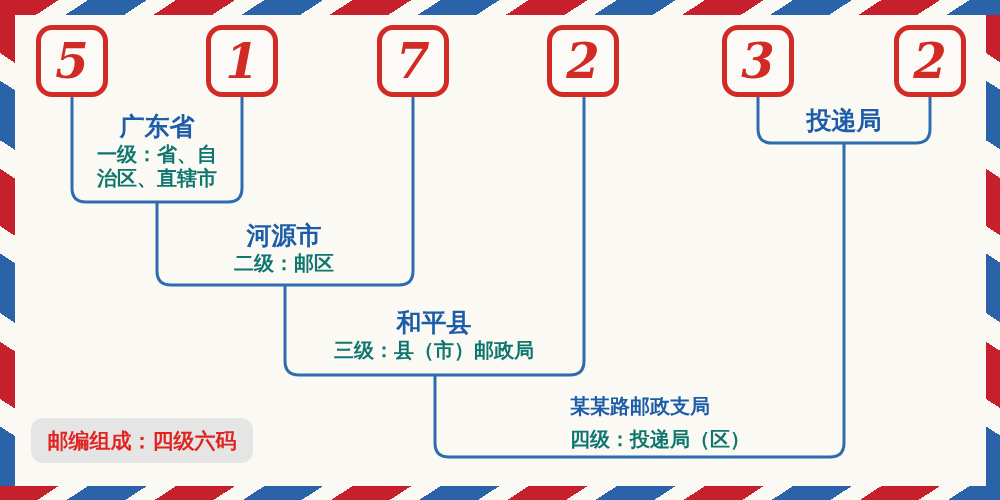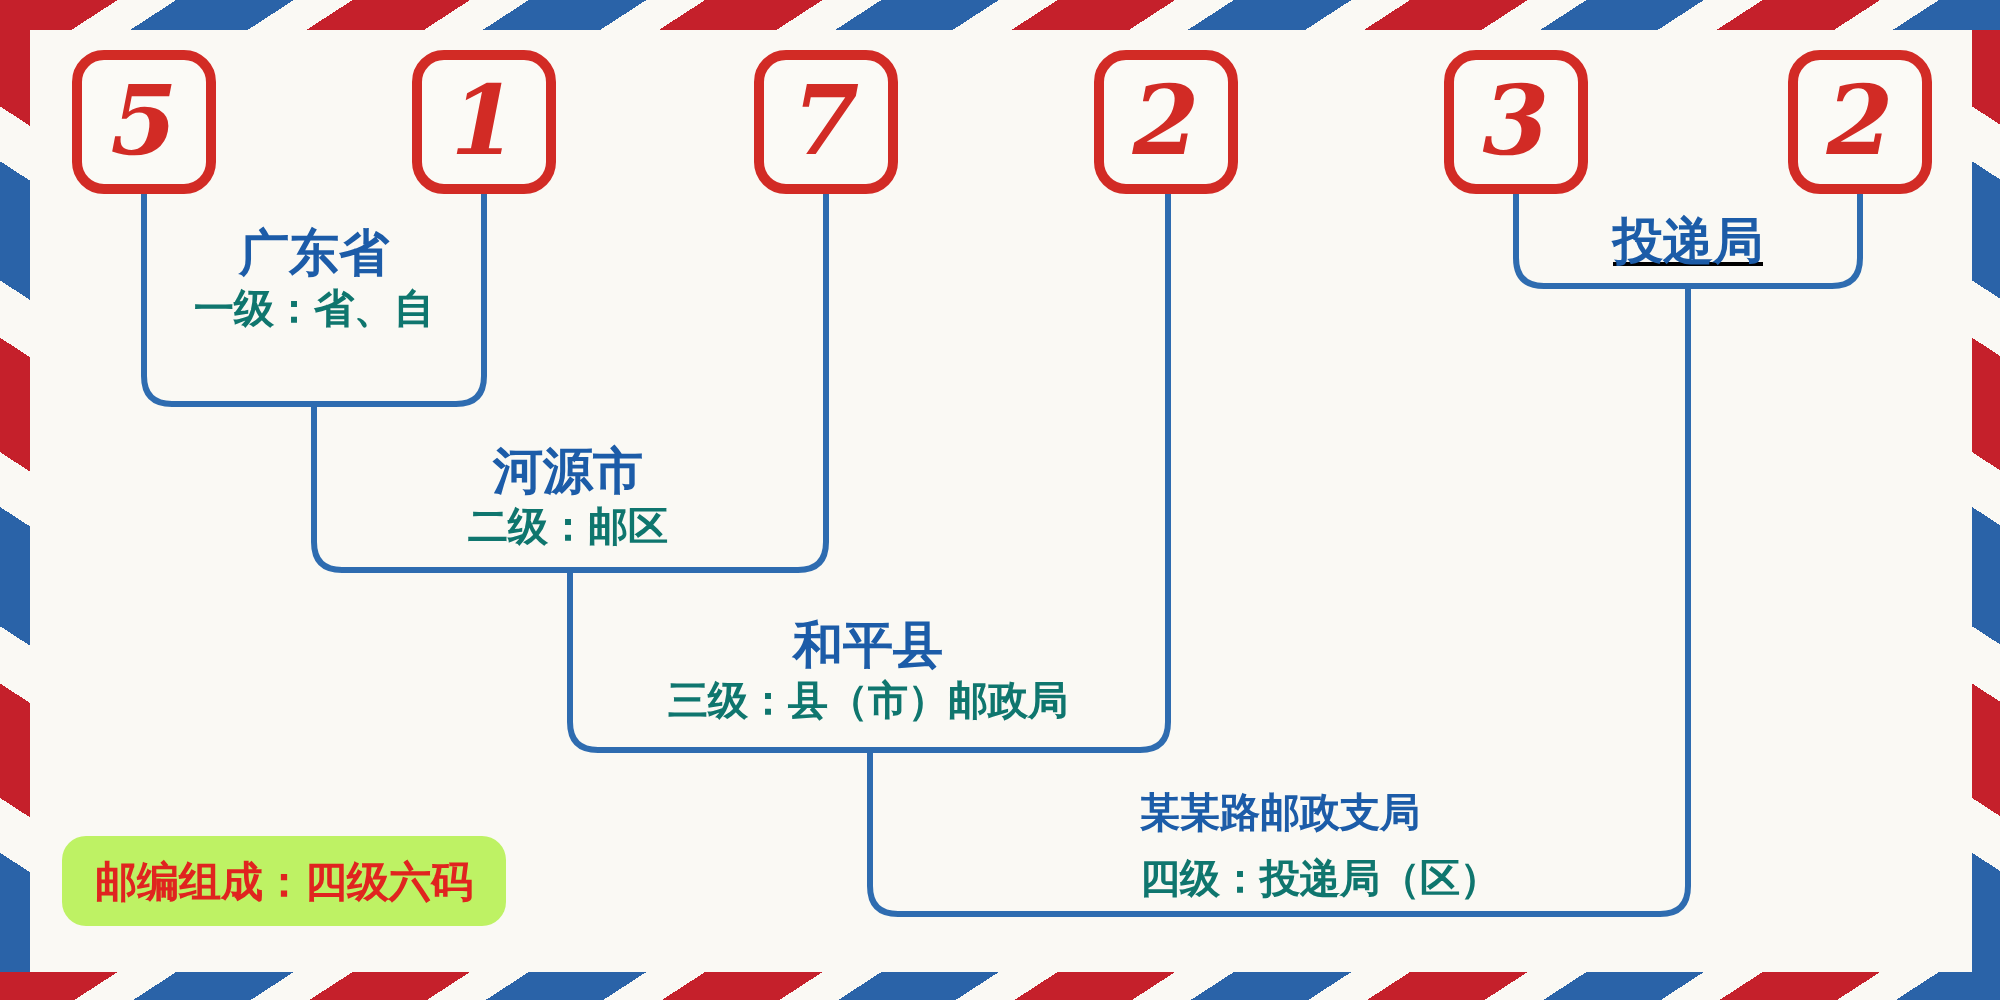--- a/index.html
+++ b/index.html
@@ -49,21 +49,21 @@
   .place-large { font-size:25px; line-height:1.2; }
   .place-small { font-size:20px; line-height:1.2; }
   .level-desc {
     display:block; font-weight:bold; color:#0f766e;
     font-size:20px; line-height:1.2;
   }
   .desc-gap { margin-top:9px;margin-left:40px; }
 
   .note-pill {
     position:absolute; left:31px; top:418px; width:222px; height:45px;
-    background:#bef264; border-radius:12px;
+    background:#e5e5e5; border-radius:12px;
     display:flex; align-items:center; justify-content:center;font-family:Liberation Serif, serif;
   }
   .note-text {
     color:#e0241f; font-weight:bold; font-size:21px;
   }
 </style>
 </head>
 <body>
 
 <div class="canvas">
@@ -96,38 +96,39 @@
   <div class="digit-box" style="left:722px">
     <span class="digit">3</span>
   </div>
   <div class="digit-box" style="left:894px">
     <span class="digit">2</span>
   </div>
 
   <div class="level-label" style="left:157px; top:112px;">
     <span class="place-name place-large">广东省</span>
     <span class="level-desc">一级：省、自</span>
+    <span class="level-desc">治区、直辖市</span>
   </div>
 
   <div class="level-label" style="left:434px; top:308px;">
     <span class="place-name place-large">和平县</span>
     <span class="level-desc">三级：县（市）邮政局</span>
   </div>
 
   <div class="level-label" style="left:284px; top:221px;">
     <span class="place-name place-large">河源市</span>
     <span class="level-desc">二级：邮区</span>
   </div>
 
   <div class="level-label" style="left:640px; top:394px;">
     <span class="place-name place-small">某某路邮政支局</span>
     <span class="level-desc desc-gap">四级：投递局（区）</span>
   </div>
 
-  <div class="level-label" style="left:844px; top:106px;text-decoration:underline;">
+  <div class="level-label" style="left:844px; top:106px;">
     <span class="place-name place-large">投递局</span>
   </div>
 
   <div class="note-pill">
     <span class="note-text">邮编组成：四级六码</span>
   </div>
 
 </div>
 
 </body></html>

